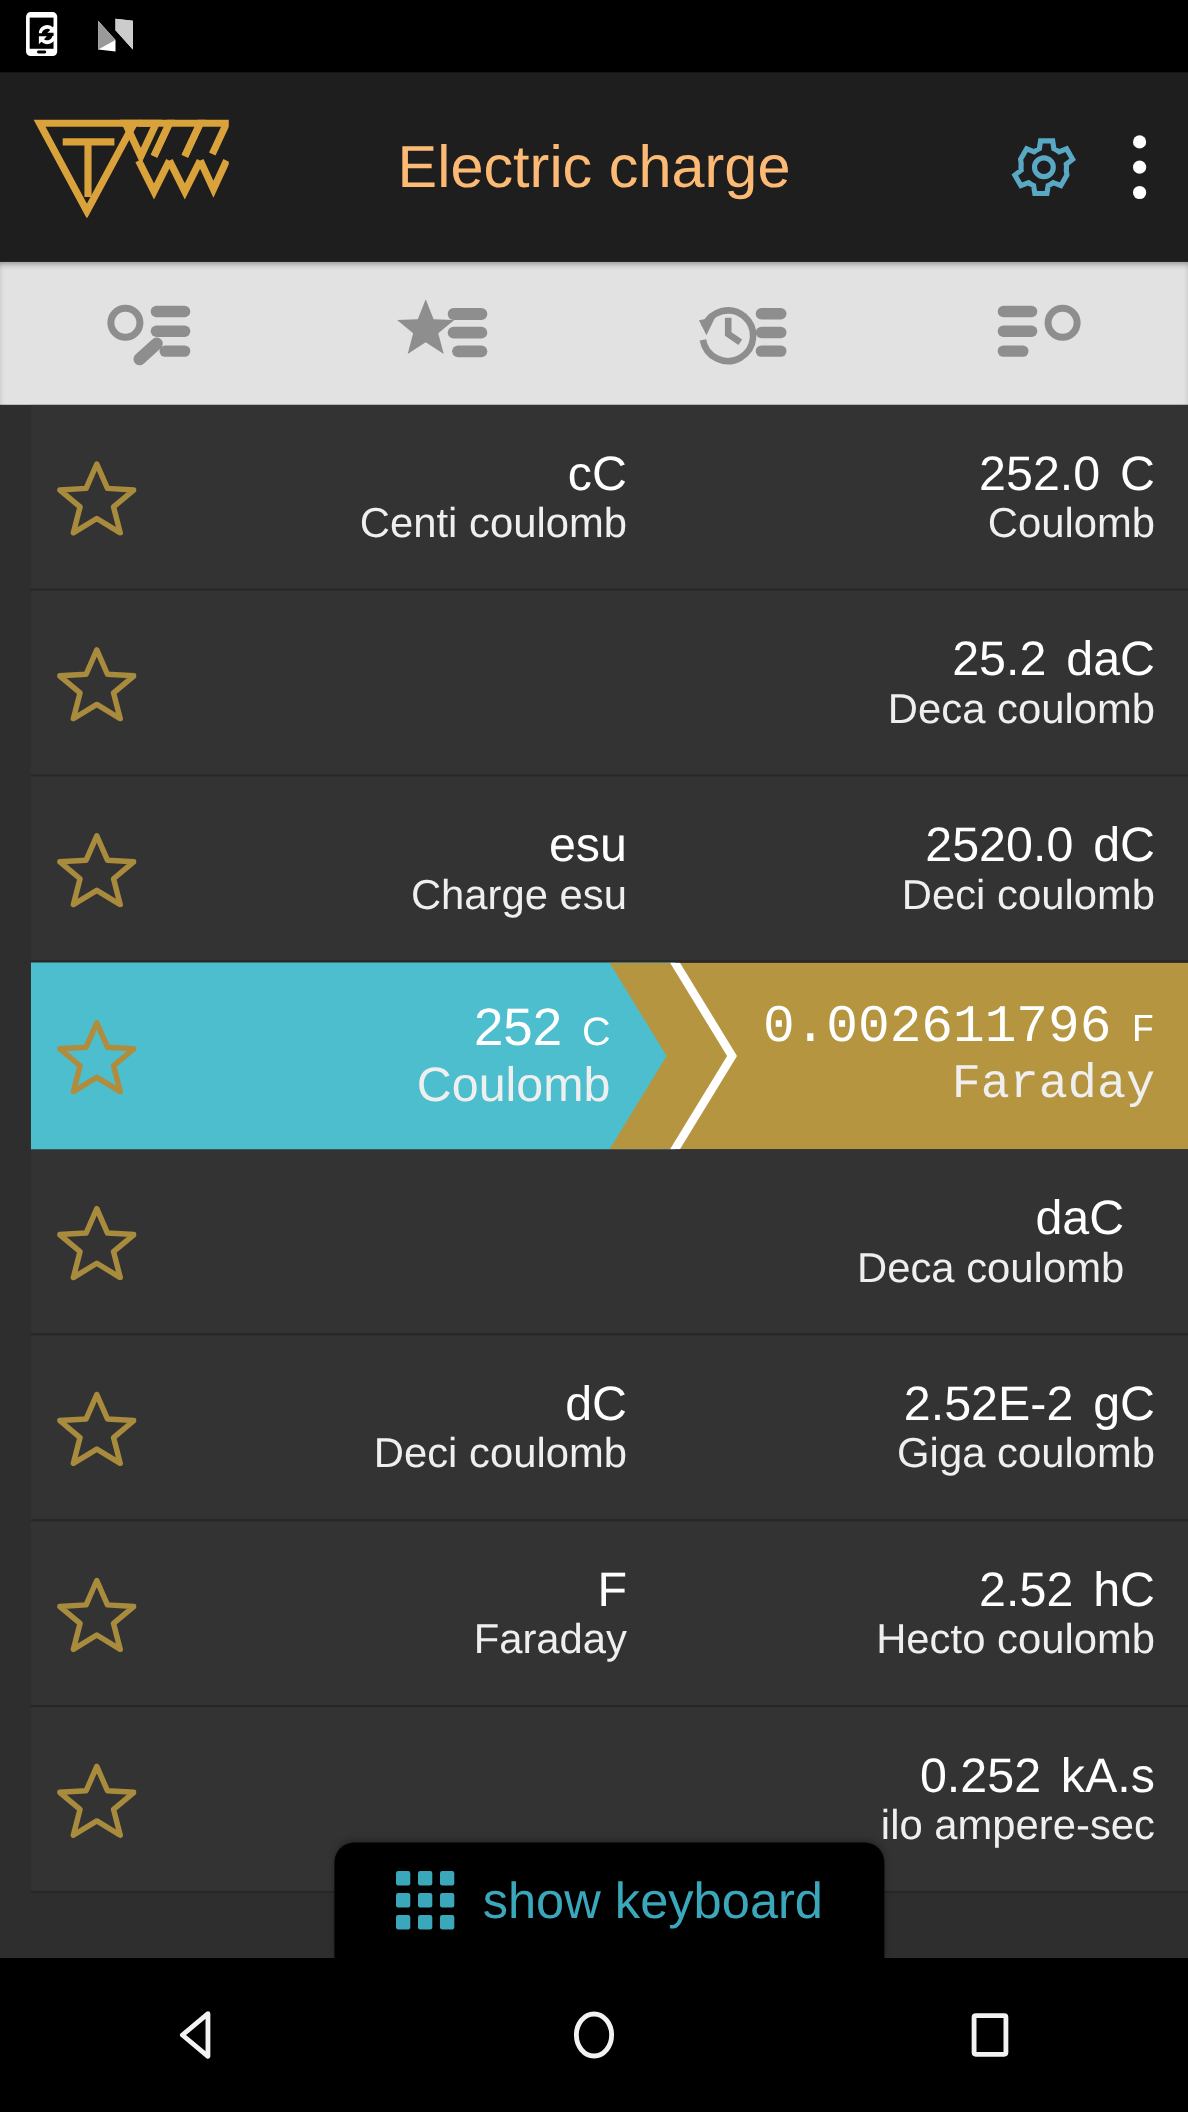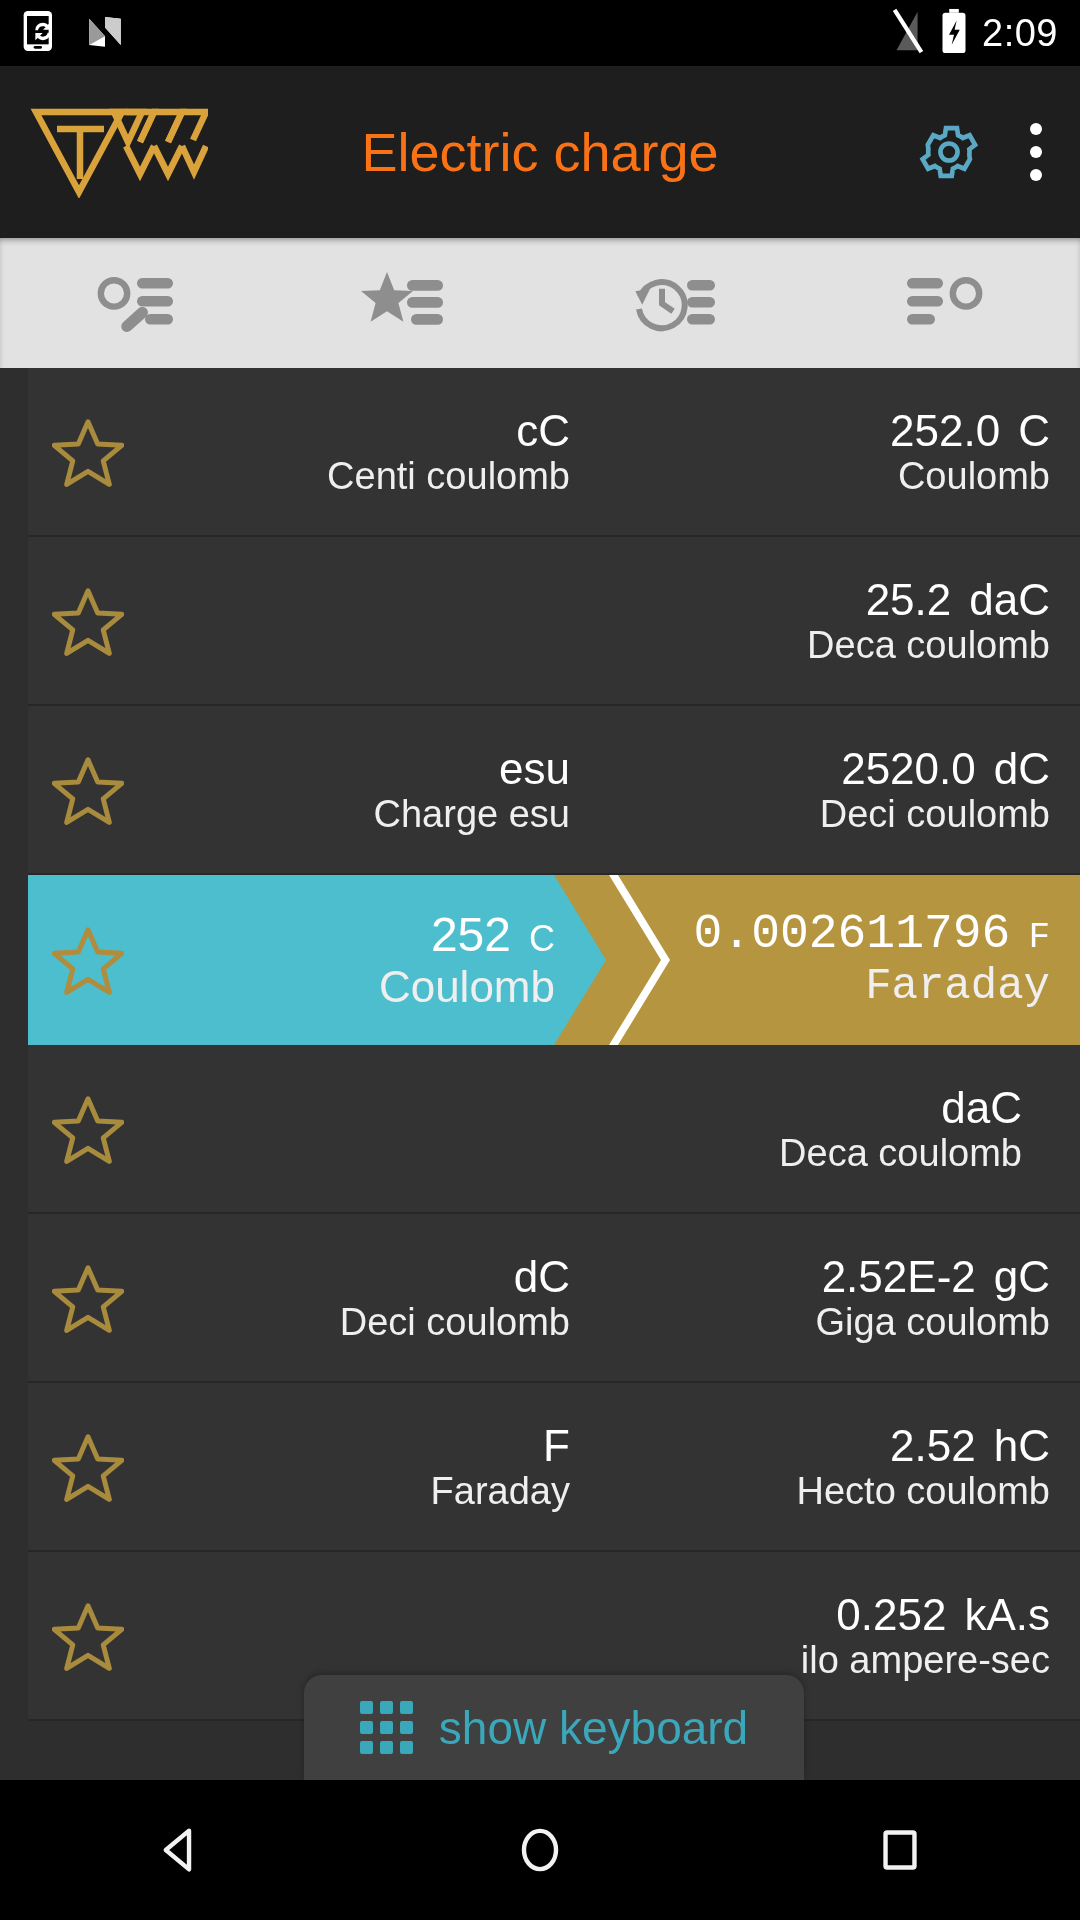--- a/index.html
+++ b/index.html
@@ -21,21 +21,21 @@
   .sb-clock{ color:#fff; font-size:38px; font-weight:400; letter-spacing:.5px; }
 
   
   .appbar{
     height:172px; background:#1e1e1e; display:flex; align-items:center;
     padding:0 30px; position:relative;
   }
   .logo{ width:178px; height:92px; flex:none; }
   .app-title{
     position:absolute; left:0; right:0; text-align:center;
-    color:#f97316; font-size:54px; font-weight:400; pointer-events:none;
+    color:#fdba74; font-size:54px; font-weight:400; pointer-events:none;
   }
   .appbar-actions{ margin-left:auto; display:flex; align-items:center; gap:40px; z-index:2; }
   .gear{ width:66px; height:66px; }
   .overflow{ width:12px; display:flex; flex-direction:column; gap:11px; align-items:center; padding:0 14px;}
   .overflow i{ display:block; width:12px; height:12px; border-radius:50%; background:#fff; }
 
   
   .tabbar{
     height:130px; background:#e2e2e2; display:flex; align-items:center;
     box-shadow: inset 0 4px 7px -3px rgba(0,0,0,.45);
@@ -79,21 +79,21 @@
   .sel-content .side.left{ align-items:flex-end; padding-right:88px; }
   .sel-content .side.right{ align-items:flex-end; padding-right:30px;font-family:Liberation Mono, monospace; }
   .sel-content .line1{ font-size:48px; }
   .sel-content .line2{ font-size:44px; }
   .sel-content .unit{ font-size:36px; }
 
   
   .kb-btn{
     position:absolute; left:50%; transform:translateX(-50%);
     bottom:0px; width:500px; height:105px;
-    background:#404040; border-radius:18px 18px 0 0;
+    background:#000000; border-radius:18px 18px 0 0;
     display:flex; align-items:center; justify-content:center; gap:26px;
     z-index:20;
     box-shadow:0 -2px 6px rgba(0,0,0,.25);
   }
   .kb-label{ color:#3aa7bb; font-size:46px; }
   .kbgrid{ display:grid; grid-template-columns:repeat(3,13px); grid-template-rows:repeat(3,13px); gap:7px; }
   .kbgrid i{ display:block; width:13px; height:13px; background:#3aa7bb; border-radius:2px; }
 
   
   .navbar{
@@ -117,36 +117,20 @@
           <path d="M8 12.5a4.5 4.5 0 0 1 7.6-3.2l1.4-1.4v4.4h-4.4l1.6-1.6a2.9 2.9 0 0 0-4.6 1.8zM17 14a4.5 4.5 0 0 1-7.6 3.2L8 18.6v-4.4h4.4l-1.6 1.6a2.9 2.9 0 0 0 4.6-1.8z" fill="#fff"></path>
         </svg>
       </span>
       <span>
         <svg width="42" height="44" viewBox="0 0 24 24">
           <path d="M3 20V5l9 10V4l9 1v15l-9-10v11z" fill="#fff"></path>
           <path d="M3 20V5l9 10z" fill="#9a9a9a"></path>
           <path d="M21 20l-9-10V4l9 1z" fill="#cccccc"></path>
         </svg>
       </span>
-    </div>
-    <div class="sb-right">
-      <span>
-        <svg width="36" height="46" viewBox="0 0 18 24">
-          <path d="M14 2v20H3z" fill="#5a5a5a"></path>
-          <path d="M2 1l14 22" stroke="#ffffff" stroke-width="2.2"></path>
-        </svg>
-      </span>
-      <span>
-        <svg width="28" height="46" viewBox="0 0 14 24">
-          <rect x="4.5" y="0.5" width="5" height="2" fill="#fff"></rect>
-          <rect x="1" y="2.5" width="12" height="21" rx="1.5" fill="#fff"></rect>
-          <path d="M8.4 6.5L4.4 14h2.6l-1.2 5.2L10 11.4H7.3z" fill="#000"></path>
-        </svg>
-      </span>
-      <span class="sb-clock">2:09</span>
     </div>
   </div>
 
   <div class="appbar">
     <span class="logo">
       <svg class="logo" viewBox="0 0 178 92">
         <g fill="none" stroke="#d9a23a" stroke-width="6.5" stroke-linejoin="miter">
           <path d="M6 6 H92 L49 86 Z"></path>
           <path d="M27 23 H74"></path>
           <path d="M50 23 V73"></path>

